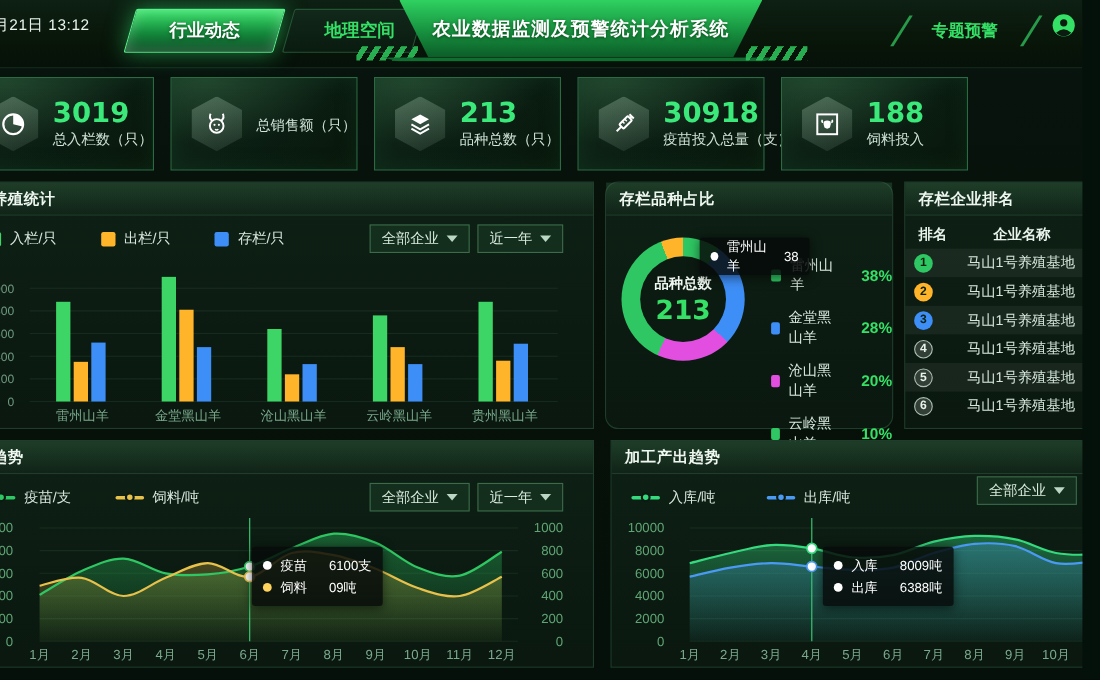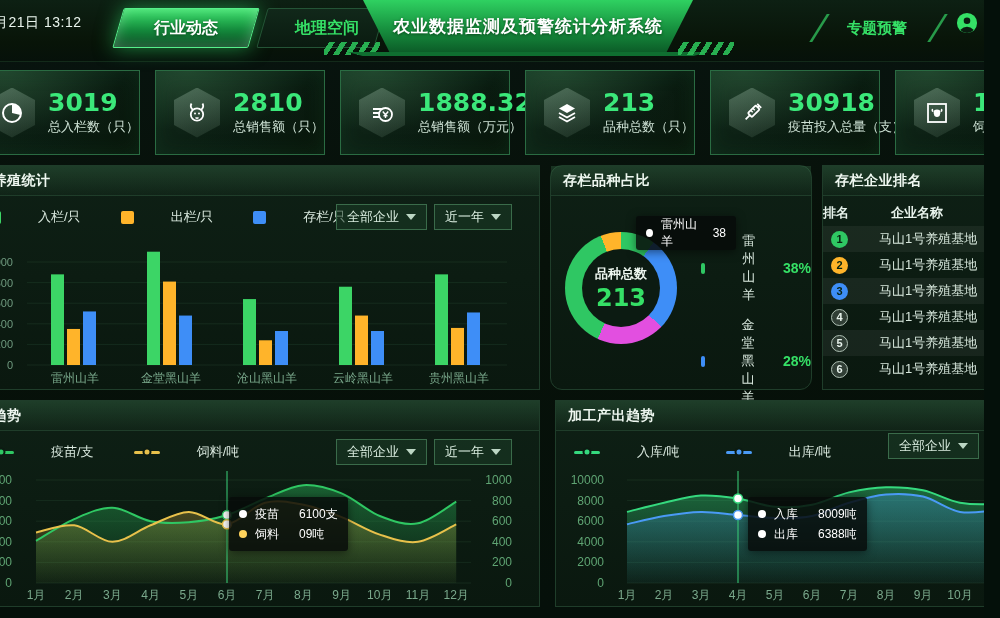--- a/index.html
+++ b/index.html
@@ -56,25 +56,25 @@
   .dropdown { position:absolute; height:26px; display:flex; align-items:center; gap:7px; padding:0 10px;
     background:rgba(28,60,38,.55); border:1px solid #3a6b4a; cursor:pointer; }
   .dropdown span { color:#d9ecdf; font-size:13px; }
   .caret { width:0; height:0; border-left:5px solid transparent; border-right:5px solid transparent; border-top:6px solid #bcd6c4; }
   .legend-row { position:absolute; left:22px; display:flex; align-items:center; gap:40px; }
   .legend-item { display:flex; align-items:center; gap:8px; cursor:pointer; }
   .legend-item .sq { width:13px; height:13px; border-radius:2px; }
   .legend-item .ln { width:26px; height:3px; border-radius:2px; position:relative; }
   .legend-item .ln i { position:absolute; left:50%; top:50%; width:9px; height:9px; border-radius:50%;
     transform:translate(-50%,-50%); }
-  .legend-item .lbl { color:#d9e8de; font-size:13px;margin-left:29px; }
+  .legend-item .lbl { color:#d9e8de; font-size:13px; }
   .chart-svg { position:absolute; left:0; }
 
   
-  .donut-wrap { position:absolute; left:14px; top:66px; width:112px; height:112px; }
+  .donut-wrap { position:absolute; left:14px; top:50px; width:112px; height:112px; }
   .donut { width:112px; height:112px; border-radius:50%; }
   .donut-hole { position:absolute; left:17px; top:17px; width:78px; height:78px; border-radius:50%;
     background:#0c1b12; display:flex; flex-direction:column; align-items:center; justify-content:center; gap:1px; }
   .donut-hole .cl { color:#eef7f0; font-size:13px; font-weight:bold; }
   .donut-hole .cv { color:#35e066; font-size:24px; font-weight:bold; font-family:"DejaVu Sans",sans-serif; }
   .pie-legend { position:absolute; left:150px; top:66px; display:flex; flex-direction:column; gap:12px; }
   .pie-legend .legend-item .lbl { font-size:13px; }
   .pie-legend .pct { color:#35e066; font-size:14px; font-weight:bold; margin-left:12px; }
 
   
@@ -154,37 +154,21 @@
           <svg viewBox="0 0 24 24">
             <circle cx="12" cy="13.5" r="6.2" fill="none" stroke="#fff" stroke-width="1.8"></circle>
             <path d="M8 9 Q4.5 6 6.5 2.5" fill="none" stroke="#fff" stroke-width="1.8"></path>
             <path d="M16 9 Q19.5 6 17.5 2.5" fill="none" stroke="#fff" stroke-width="1.8"></path>
             <circle cx="10" cy="12.5" r="1" fill="#fff"></circle>
             <circle cx="14" cy="12.5" r="1" fill="#fff"></circle>
             <path d="M10.5 16.5 Q12 17.8 13.5 16.5" fill="none" stroke="#fff" stroke-width="1.4"></path>
           </svg>
         </div>
  <div>
-          <div class="kpi-value">2810</div>
  <div class="kpi-label">总销售额（只）</div>
-        </div>
-      </div>
-      <div class="kpi-card">
-        <div class="hex">
-          <svg viewBox="0 0 24 24">
-            <line x1="3" y1="8" x2="12" y2="8" stroke="#fff" stroke-width="2"></line>
-            <line x1="3" y1="12" x2="9" y2="12" stroke="#fff" stroke-width="2"></line>
-            <line x1="3" y1="16" x2="10" y2="16" stroke="#fff" stroke-width="2"></line>
-            <circle cx="15.5" cy="13.5" r="6.5" fill="none" stroke="#fff" stroke-width="1.8"></circle>
-            <path d="M12.8 10.5 15.5 13.8 18.2 10.5 M15.5 13.8 V17 M13.5 14.8 H17.5" fill="none" stroke="#fff" stroke-width="1.4"></path>
-          </svg>
-        </div>
- <div>
-          <div class="kpi-value">1888.32</div>
- <div class="kpi-label">总销售额（万元）</div>
         </div>
       </div>
       <div class="kpi-card">
         <div class="hex">
           <svg viewBox="0 0 24 24">
             <path d="M12 3 20 7.5 12 12 4 7.5Z" fill="#fff"></path>
             <path d="M4 12 12 16.5 20 12" fill="none" stroke="#fff" stroke-width="1.8"></path>
             <path d="M4 16 12 20.5 20 16" fill="none" stroke="#fff" stroke-width="1.8"></path>
           </svg>
         </div>
@@ -333,21 +317,21 @@
         <span class="vl">38</span>
       </div>
     </div>
   </div>
 
   <div class="panel" style="left:822px;top:165px;width:190px;height:225px;">
     <div class="panel-header">
       <span class="panel-title">存栏企业排名</span>
     </div>
     <div class="rank-head" style="top:38px;">
-      <span style="margin-left:0;">排名</span>
+      <span style="margin-left:12px;">排名</span>
       <span style="margin-left:42px;">企业名称</span>
     </div>
     <div id="rankRows">
         <div class="rank-row alt" style="top: 60px; left: 0px; width: 182px;">
           <span class="badge" style="background:#2FC763">1</span>
    <span class="rank-name">马山1号养殖基地</span>
         </div>
         <div class="rank-row" style="top: 86px; left: 0px; width: 182px;">
           <span class="badge" style="background:#FFB42A">2</span>
    <span class="rank-name">马山1号养殖基地</span>

